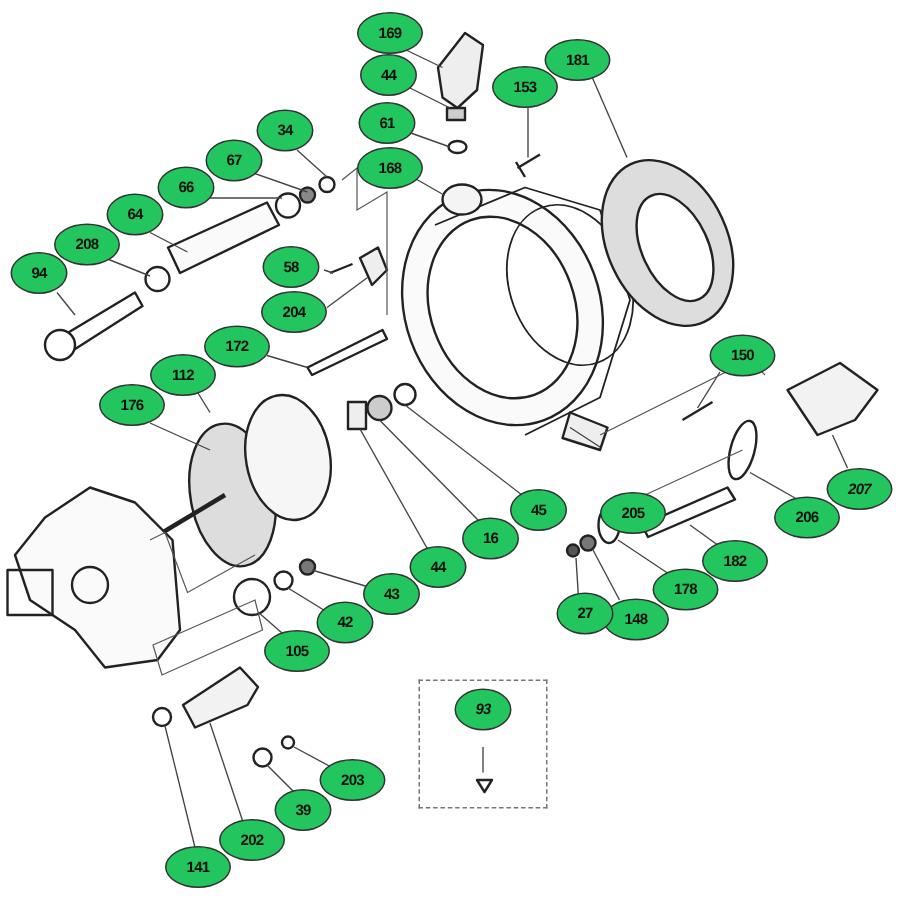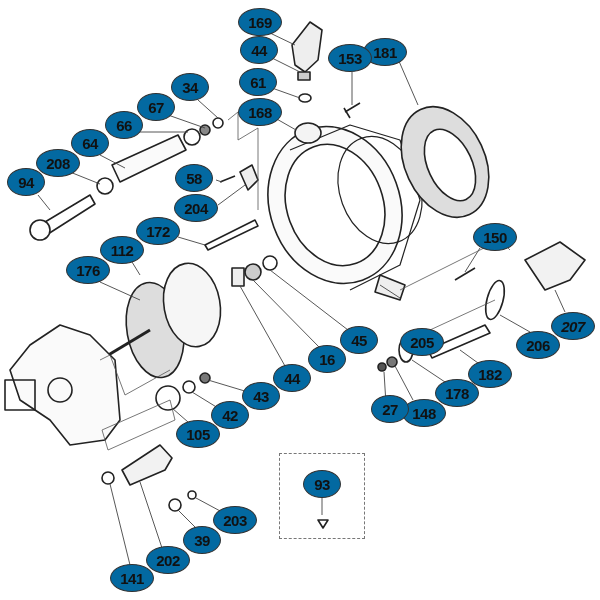--- a/index.html
+++ b/index.html
@@ -1,21 +1,21 @@
 <!DOCTYPE html>
 <html><head>
 <meta charset="utf-8">
 <style>
   html, body { margin: 0; padding: 0; background: #ffffff; }
   body { width: 600px; height: 600px; overflow: hidden; position: relative; font-family: "Liberation Sans", sans-serif; }
   #diagram { position: absolute; left: 0; top: 0; width: 600px; height: 600px; }
   .callout { position: absolute; width: 44px; height: 28px; margin-left: -22px; margin-top: -14px;
-             border: 1.2px solid #333; border-radius: 50%; background: #0369a1;
+             border: 1.2px solid #333; border-radius: 50%; background: #22c55e;
              display: flex; align-items: center; justify-content: center;
-             font-size: 15px; font-weight: bold; color: #111; letter-spacing: -0.5px; box-sizing: border-box; }
+             font-size: 10px; font-weight: bold; color: #111; letter-spacing: -0.5px; box-sizing: border-box; }
   .callout.narrow { width: 38px; margin-left: -19px; }
   .dashed-box { position: absolute; left: 279px; top: 453px; width: 86px; height: 86px; border: 1.5px dashed #777; box-sizing: border-box; }
 </style>
 </head>
 <body>
 
 <div id="diagram">
   <svg width="600" height="600" viewBox="0 0 600 600" style="position:absolute;left:0;top:0">
     <g fill="none" stroke="#222" stroke-width="1.6" stroke-linejoin="round">
 
@@ -134,21 +134,21 @@
       <path d="M400 290 L500 240 L510 250"></path>
       <path d="M430 330 L495 300"></path>
     </g>
   </svg>
 
   <div class="dashed-box"></div>
 
   <div id="callouts">
       <div class="callout" style="left: 260px; top: 22px;">169</div>
       <div class="callout narrow" style="left: 259px; top: 50px;">44</div>
-      <div class="callout" style="left: 385px; top: 52px; text-align: right;">181</div>
+      <div class="callout" style="left: 385px; top: 40px; text-align: right;">181</div>
       <div class="callout" style="left: 350px; top: 58px;">153</div>
       <div class="callout narrow" style="left: 258px; top: 82px;">61</div>
       <div class="callout narrow" style="left: 190px; top: 87px;">34</div>
       <div class="callout narrow" style="left: 156px; top: 107px;">67</div>
       <div class="callout" style="left: 260px; top: 112px;">168</div>
       <div class="callout narrow" style="left: 124px; top: 125px;">66</div>
       <div class="callout narrow" style="left: 90px; top: 143px;">64</div>
       <div class="callout" style="left: 58px; top: 163px;">208</div>
       <div class="callout narrow" style="left: 26px; top: 182px;">94</div>
       <div class="callout narrow" style="left: 194px; top: 178px;">58</div>
@@ -163,19 +163,19 @@
       <div class="callout" style="left: 538px; top: 345px;">206</div>
       <div class="callout narrow" style="left: 327px; top: 359px;">16</div>
       <div class="callout" style="left: 490px; top: 374px;">182</div>
       <div class="callout narrow" style="left: 292px; top: 378px;">44</div>
       <div class="callout" style="left: 457px; top: 393px;">178</div>
       <div class="callout narrow" style="left: 261px; top: 396px;">43</div>
       <div class="callout" style="left: 424px; top: 413px;">148</div>
       <div class="callout narrow" style="left: 230px; top: 415px;">42</div>
       <div class="callout narrow" style="left: 390px; top: 409px;">27</div>
       <div class="callout" style="left: 198px; top: 434px;">105</div>
-      <div class="callout narrow" style="left: 322px; top: 484px;">93</div>
+      <div class="callout narrow" style="left: 322px; top: 473px; font-style: italic;">93</div>
       <div class="callout" style="left: 235px; top: 520px;">203</div>
       <div class="callout narrow" style="left: 202px; top: 540px;">39</div>
       <div class="callout" style="left: 168px; top: 560px;">202</div>
       <div class="callout" style="left: 132px; top: 578px;">141</div>
     </div>
 </div>
 
 </body></html>

